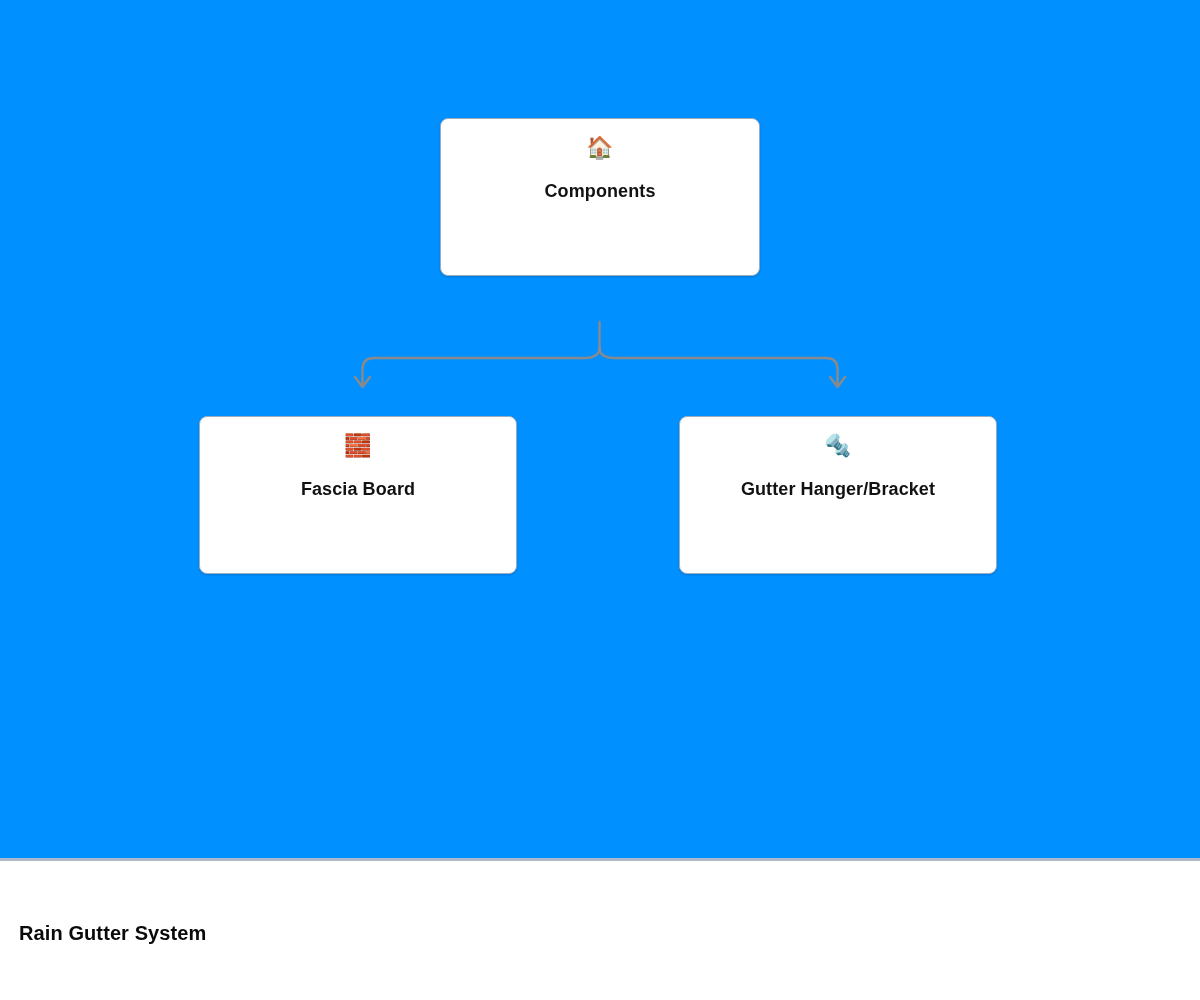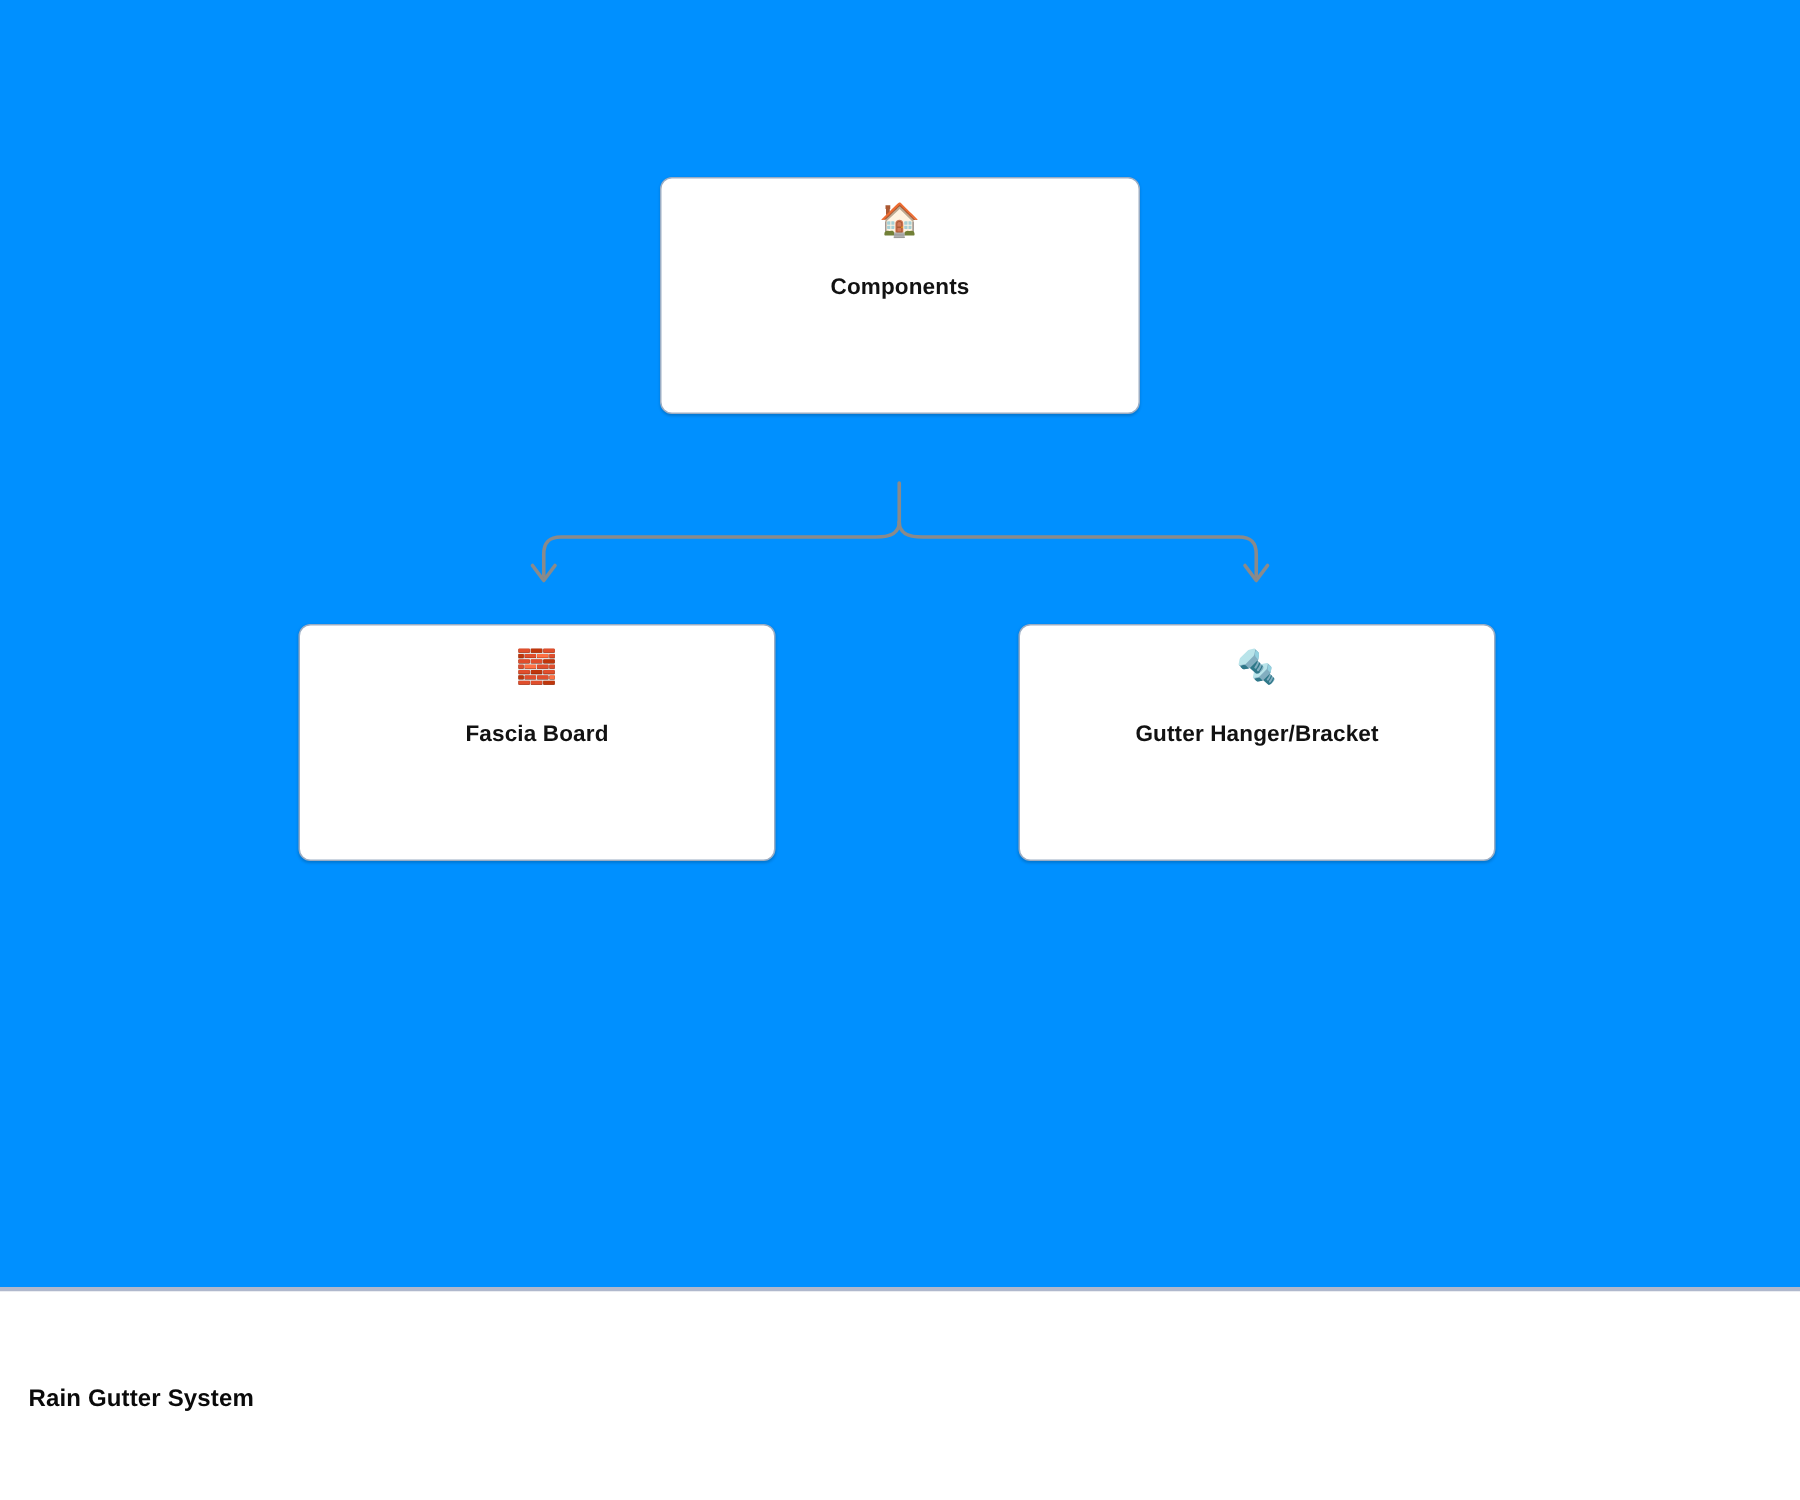--- a/index.html
+++ b/index.html
@@ -79,21 +79,21 @@
     margin-top: 17px;
     font-size: 22px;
     line-height: 24px;
     height: 24px;
     font-family: "DejaVu Sans", sans-serif;
     user-select: none;
   }
 
   .node-label {
     margin-top: 22px;
-    font-size: 15px;
+    font-size: 18px;
     font-weight: bold;
     color: #121212;
     text-align: center;
     letter-spacing: 0.1px;
     line-height: 19px;
     padding: 0 10px;
   }
 
   
   .footer-divider {
@@ -111,21 +111,21 @@
     top: 861px;
     width: 1200px;
     height: 139px;
     background: #ffffff;
   }
 
   .footer-title {
     position: absolute;
     left: 19px;
     top: 920px;
-    font-size: 16px;
+    font-size: 20px;
     font-weight: bold;
     color: #0a0a0a;
     letter-spacing: 0.1px;
     line-height: 26px;
   }
 </style>
 </head>
 <body>
 
 <div id="app">

